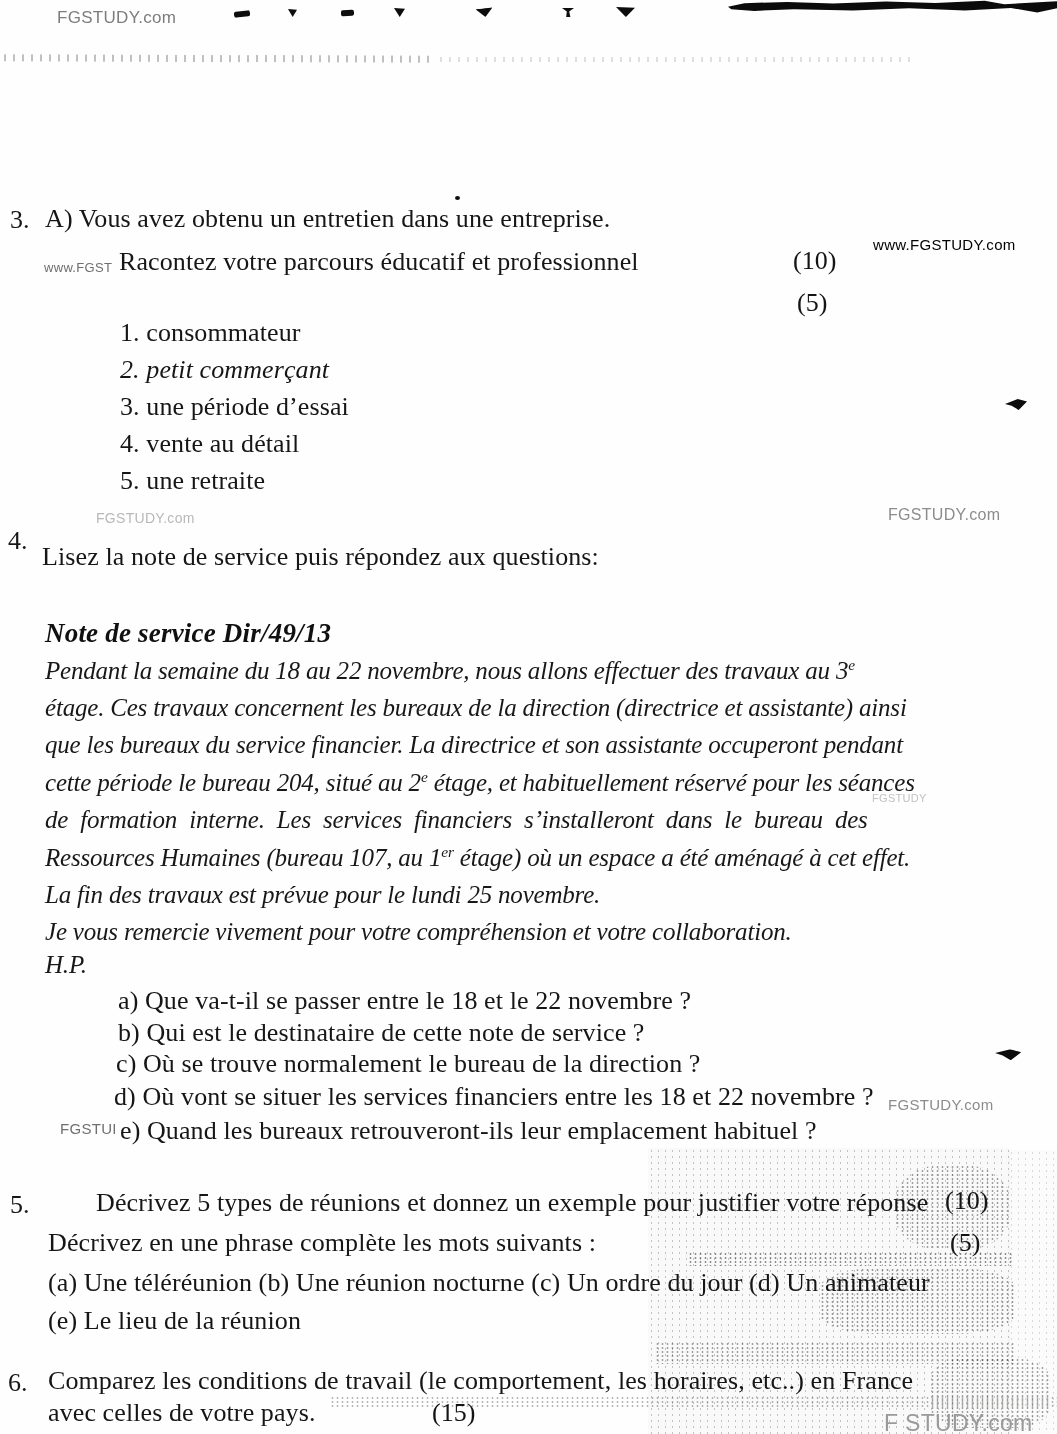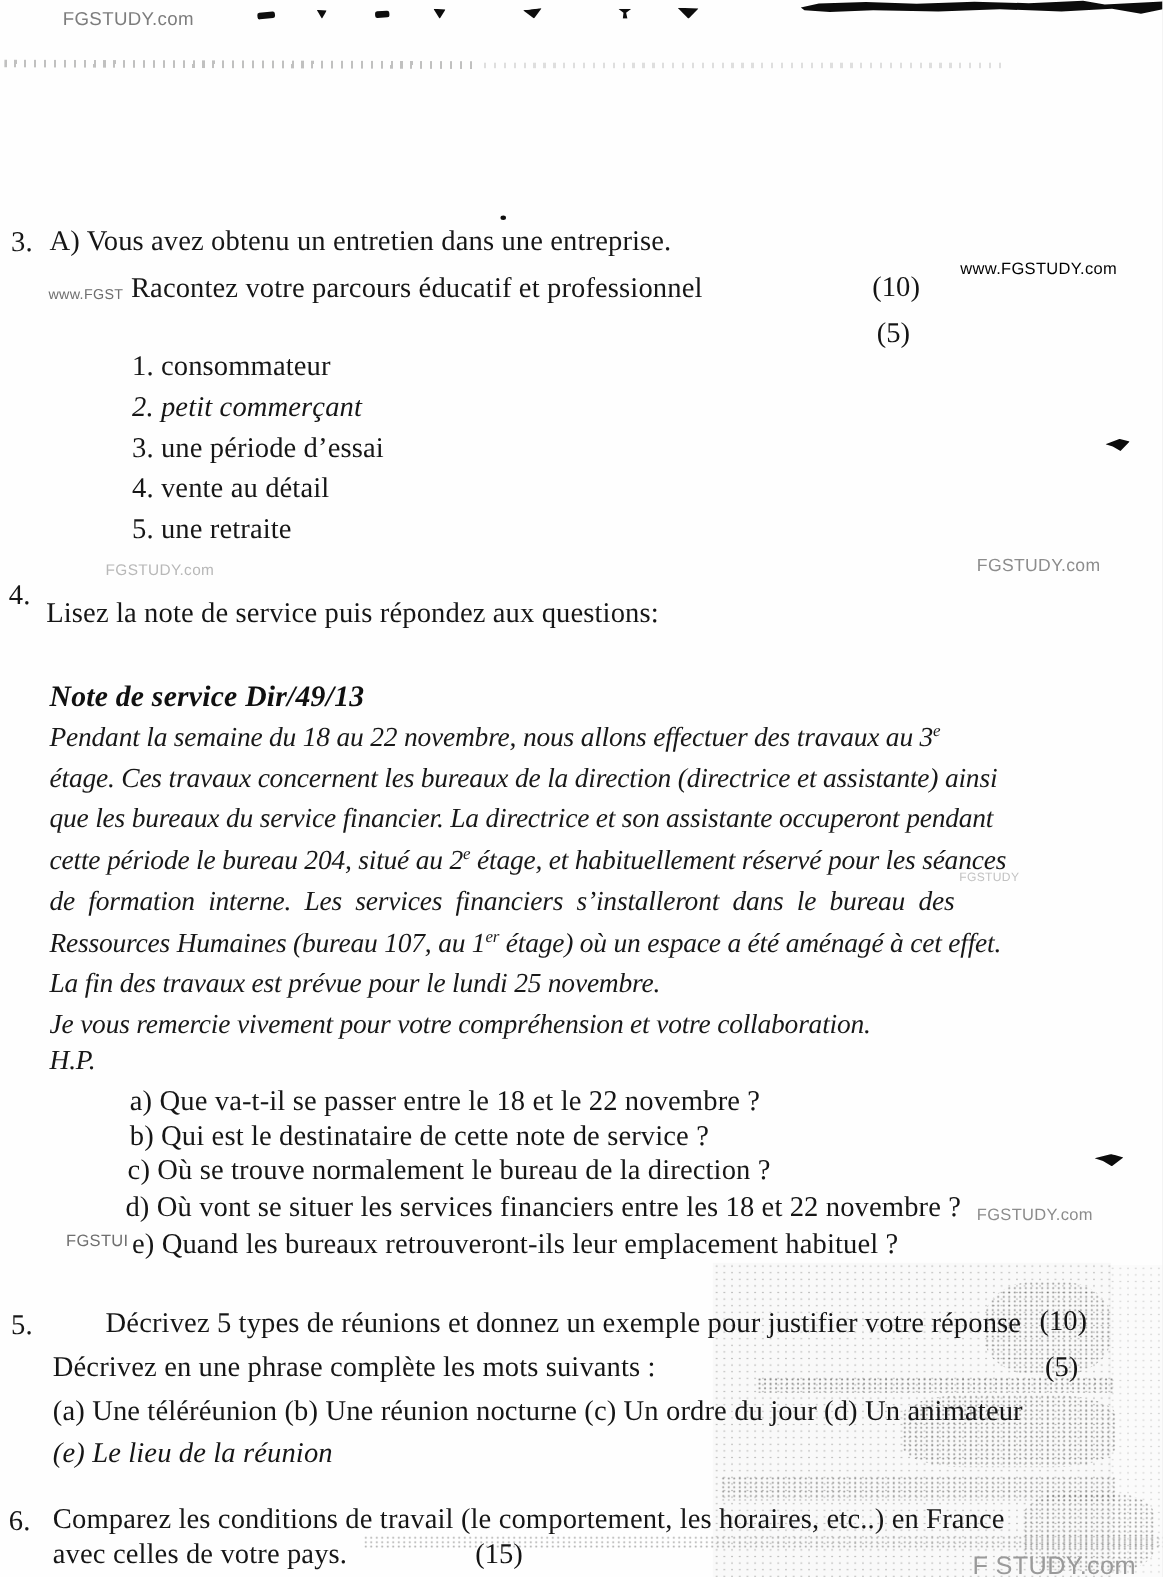--- a/index.html
+++ b/index.html
@@ -120,20 +120,20 @@
   <div class="t" style="left:116px;top:1049px;">c) Où se trouve normalement le bureau de la direction ?</div>
   <div class="t" style="left:114px;top:1082px;">d) Où vont se situer les services financiers entre les 18 et 22 novembre ?</div>
   <div class="t" style="left:120px;top:1116px;">e) Quand les bureaux retrouveront-ils leur emplacement habituel ?</div>
 
   <div class="t qnum" style="left:10px;top:1190px;">5.</div>
   <div class="t" style="left:48px;top:1188px;margin-left:48px;">Décrivez 5 types de réunions et donnez un exemple pour justifier votre réponse</div>
   <div class="score" style="left:945px;top:1186px;">(10)</div>
   <div class="t" style="left:48px;top:1228px;">Décrivez en une phrase complète les mots suivants :</div>
   <div class="score" style="left:950px;top:1228px;">(5)</div>
   <div class="t" style="left:48px;top:1268px;">(a) Une téléréunion (b) Une réunion nocturne (c) Un ordre du jour (d) Un animateur</div>
-  <div class="t" style="left:48px;top:1306px;font-style:italic;">(e) Le lieu de la réunion</div>
+  <div class="t" style="left:48px;top:1306px;">(e) Le lieu de la réunion</div>
 
   <div class="t qnum" style="left:8px;top:1368px;">6.</div>
   <div class="t" style="left:48px;top:1366px;">Comparez les conditions de travail (le comportement, les horaires, etc..) en France</div>
   <div class="t" style="left:48px;top:1398px;">avec celles de votre pays.</div>
   <div class="score" style="left:432px;top:1398px;">(15)</div>
 
 </div>
 
 </body></html>

